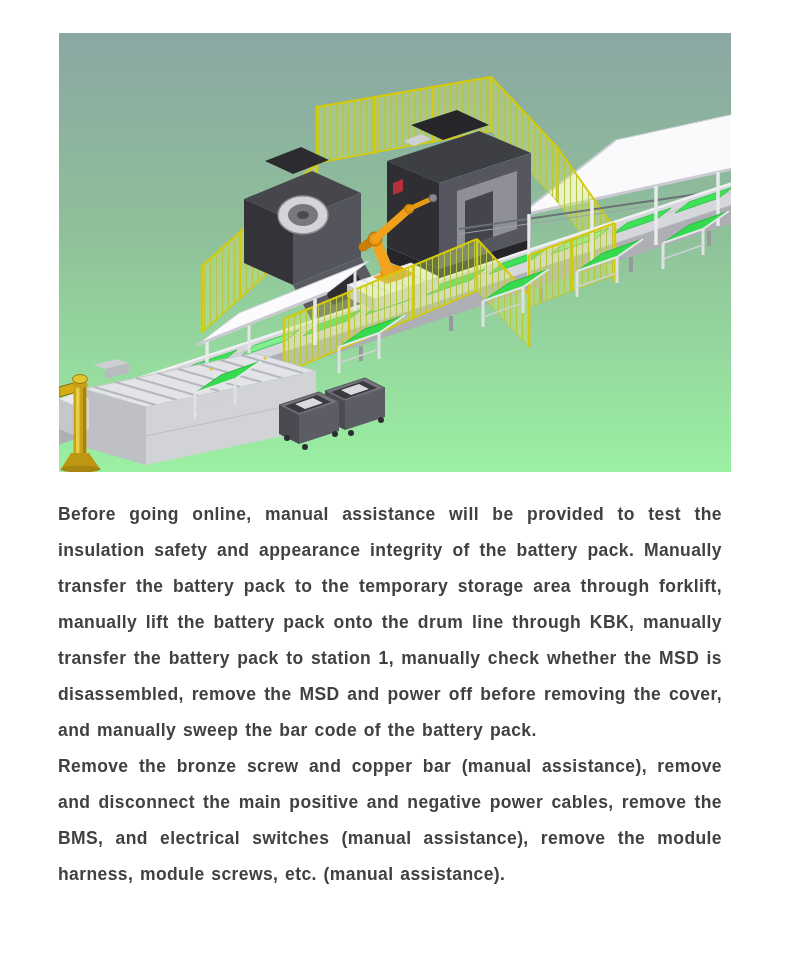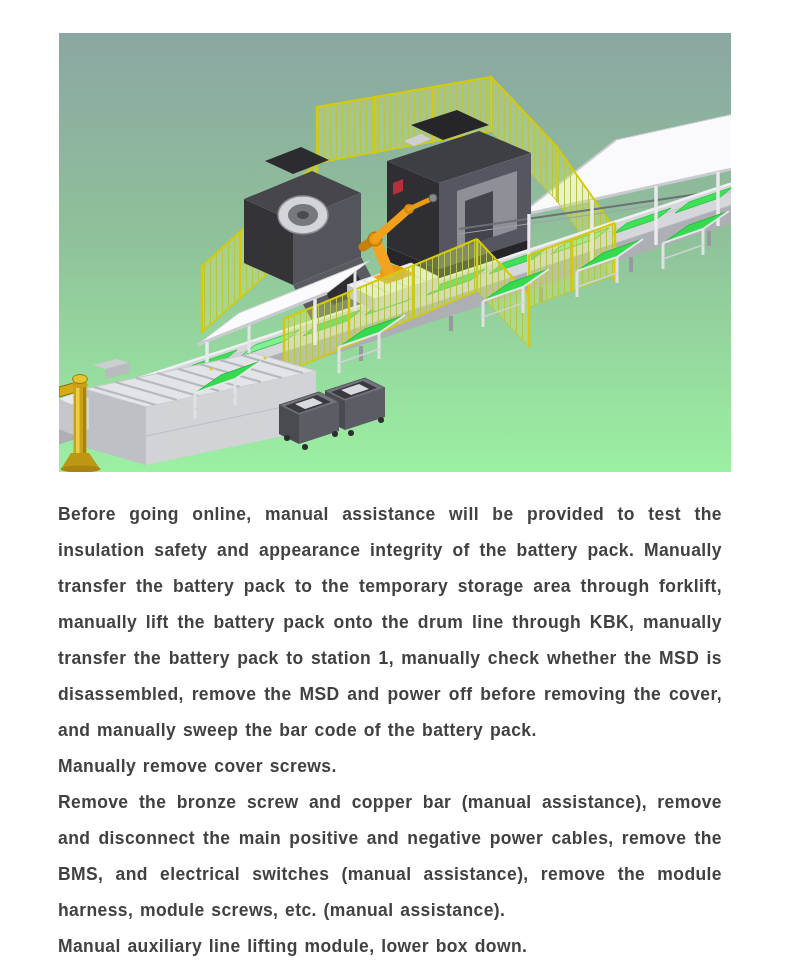--- a/index.html
+++ b/index.html
@@ -286,16 +286,14 @@
       <circle cx="228" cy="405" r="3" fill="#2E2E32"></circle>
       <circle cx="246" cy="414" r="3" fill="#2E2E32"></circle>
       <circle cx="276" cy="401" r="3" fill="#2E2E32"></circle>
     </g>
   </g>
 </svg>
 </div>
 
 <div class="text-block">
   <p>Before going online, manual assistance will be provided to test the insulation safety and appearance integrity of the battery pack. Manually transfer the battery pack to the temporary storage area through forklift, manually lift the battery pack onto the drum line through KBK, manually transfer the battery pack to station 1, manually check whether the MSD is disassembled, remove the MSD and power off before removing the cover, and manually sweep the bar code of the battery pack.</p>
-  <p>Manually remove cover screws.</p>
   <p>Remove the bronze screw and copper bar (manual assistance), remove and disconnect the main positive and negative power cables, remove the BMS, and electrical switches (manual assistance), remove the module harness, module screws, etc. (manual assistance).</p>
-  <p>Manual auxiliary line lifting module, lower box down.</p>
 </div>
 
 </body></html>

